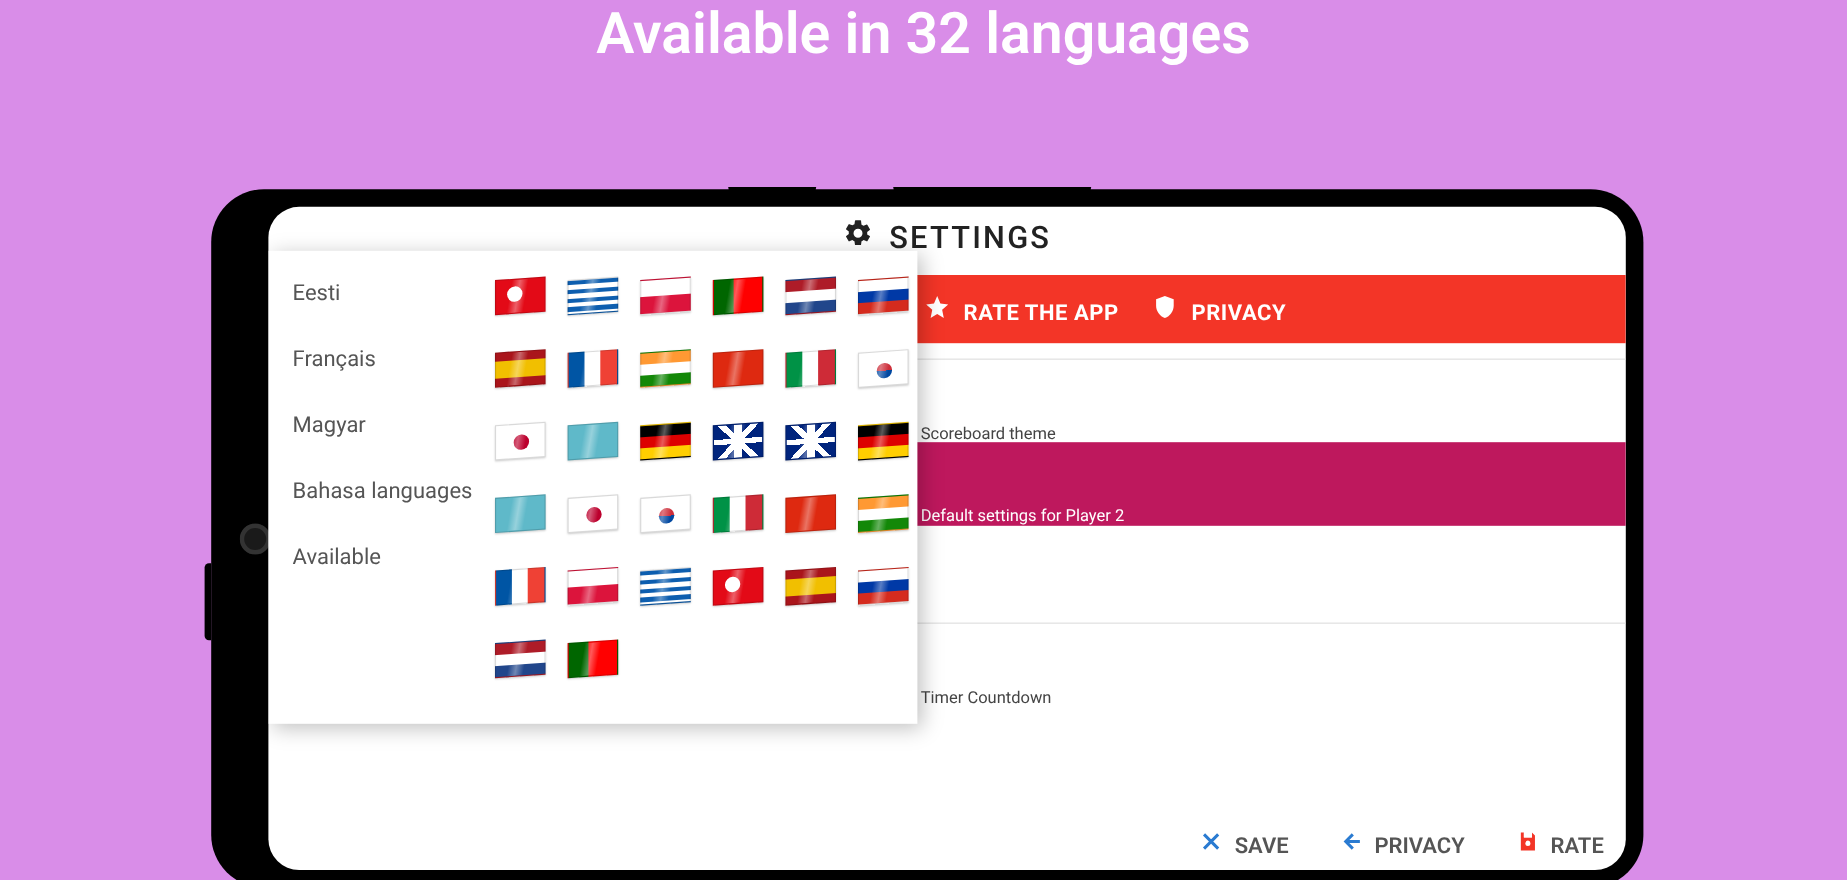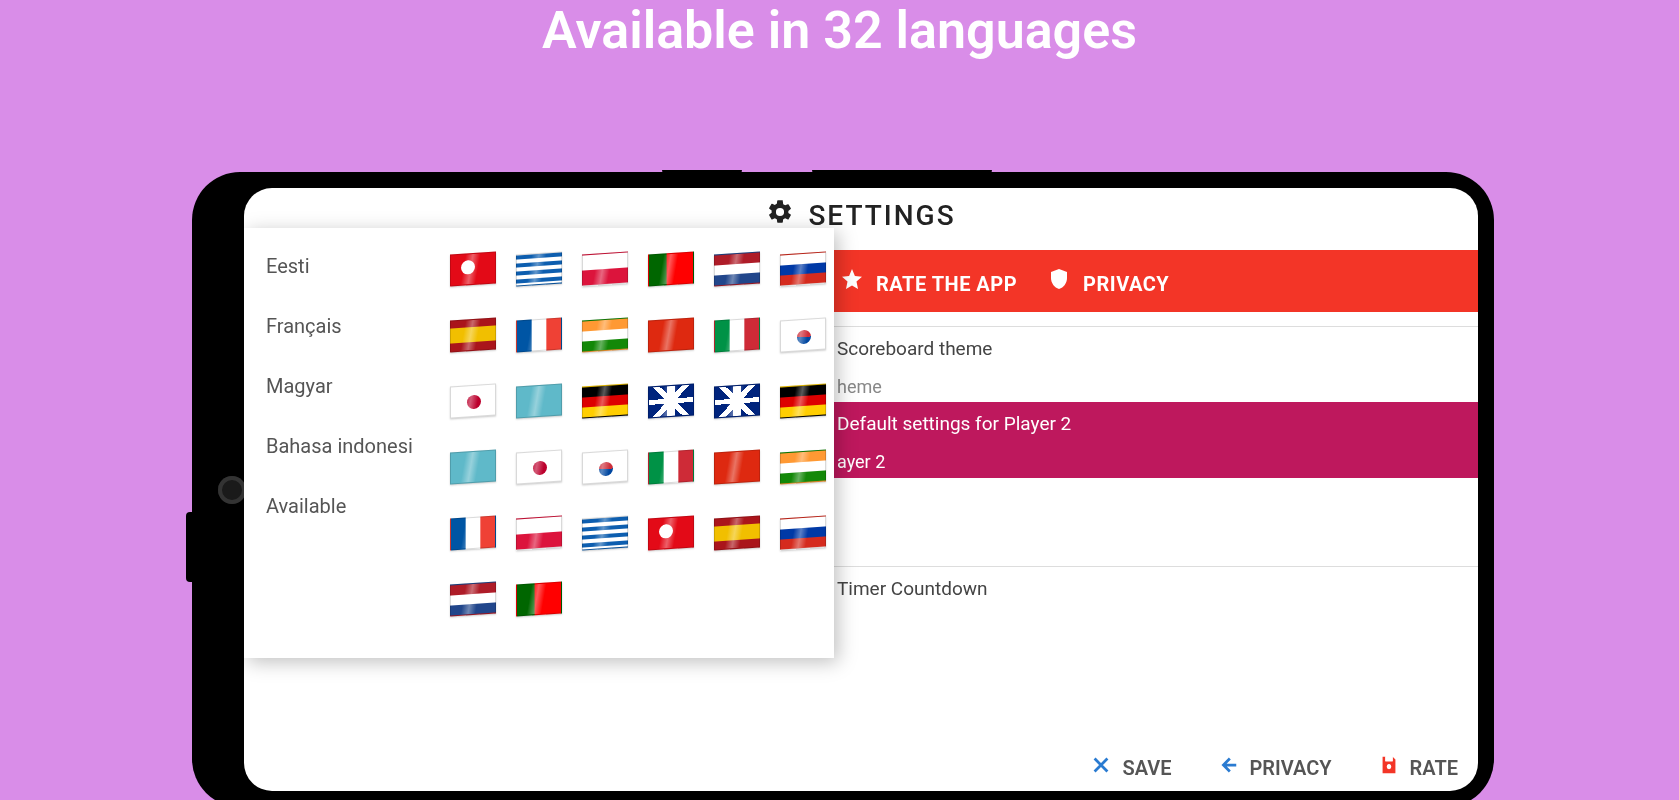--- a/index.html
+++ b/index.html
@@ -76,21 +76,21 @@
   .red-strip svg { width:24px; height:24px; fill:#fff; }
   
   .setting-row {
     position: absolute;
     right: 0; width: 645px;
     padding: 10px 12px 10px 4px;
     font-size: 19px;
     color: #555;
     border-top: 1px solid #ddd;
   }
-  .setting-row .label { color:#444; font-size:19px; }
+  .setting-row .label { color:#444; font-size:15px;margin-top:48px; }
   .setting-row .sub { color:#888; font-size:18px; margin-top:16px; }
   .row-theme { top: 138px; }
   .row-player2 { top: 214px; background:#be185d; color:#fff; border-top:none; height:76px;}
   .row-player2 .label, .row-player2 .sub { color:#fff; }
   .row-swipe { top: 300px; }
   .row-timer { top: 378px; }
   
   .popup {
     position: absolute;
     left: 0; top: 40px;
@@ -226,21 +226,21 @@
     </div>
     <div class="setting-row row-timer">
       <div class="label">Timer Countdown</div>
     </div>
 
     <div class="popup">
       <div class="popup-left" id="lang-list">
           <div class="lang-item">Eesti</div>
           <div class="lang-item">Français</div>
           <div class="lang-item">Magyar</div>
-          <div class="lang-item">Bahasa indonesi</div>
+          <div class="lang-item">Bahasa languages</div>
           <div class="lang-item">Available</div>
         </div>
       <div class="flag-grid" id="flag-grid">
           <div class="flag wave f-tr"></div>
           <div class="flag wave f-gr"></div>
           <div class="flag wave f-pl"></div>
           <div class="flag wave f-pt"></div>
           <div class="flag wave f-nl"></div>
           <div class="flag wave f-ru"></div>
           <div class="flag wave f-es"></div>

